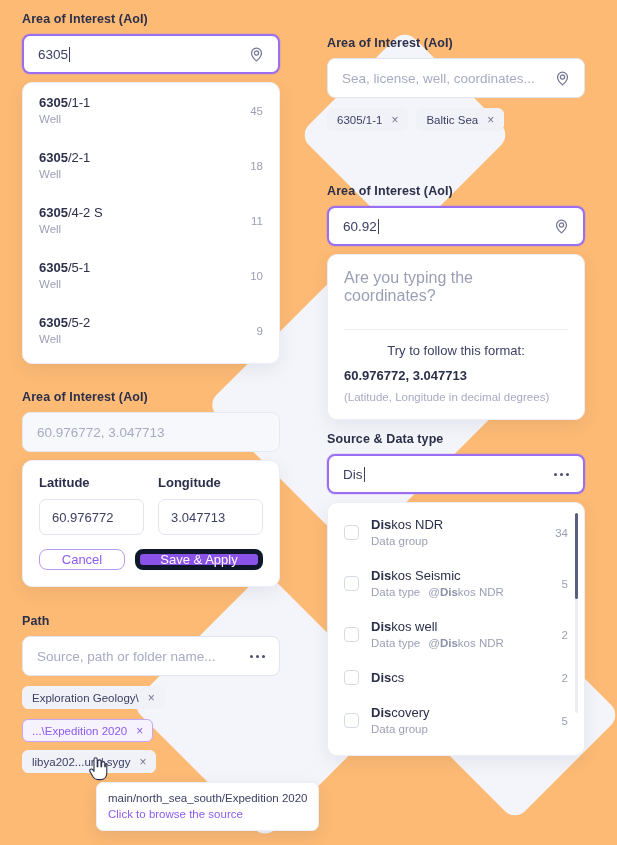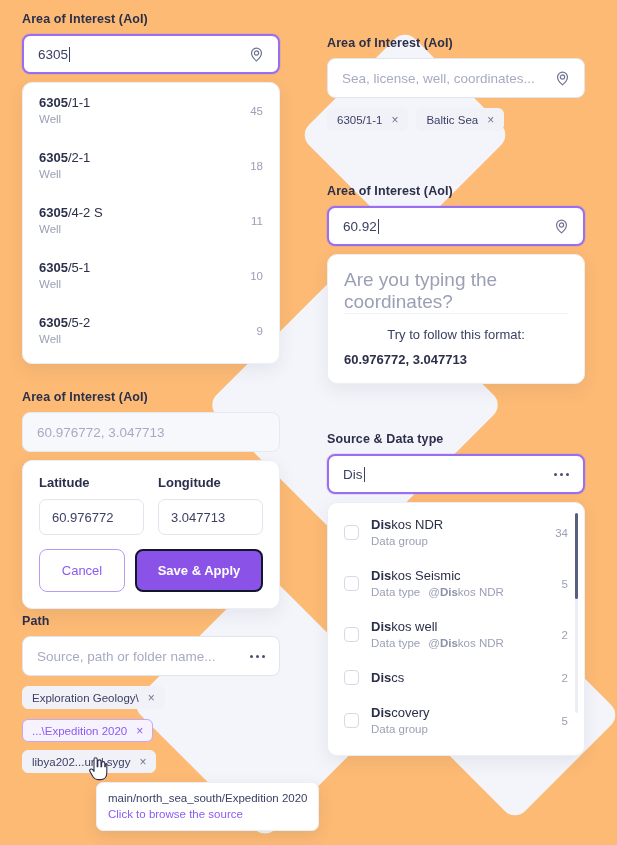--- a/index.html
+++ b/index.html
@@ -155,23 +155,23 @@
   
   .hint {
     margin-top: 8px;
     background: #ffffff;
     border: 1px solid #eceef5;
     border-radius: 10px;
     box-shadow: 0 6px 18px rgba(40,45,90,.08);
     padding: 14px 16px 16px;
   }
   .hint .q {
-    font-size: 19px;
+    font-size: 16px;
     color: #9b9fb4;
-    padding-bottom: 0;
+    padding-bottom: 24px;
     border-bottom: 1px solid #f0f1f7;
   }
   .hint .l1 { font-size: 13px; color: #3c4064; margin-top: 13px; text-align: center; }
   .hint .l2 { font-size: 13px; color: #2b2f4a; font-weight: bold; margin-top: 10px; }
   .hint .l3 { font-size: 11.5px; color: #a7abc2; margin-top: 8px; }
 
   
   .card {
     margin-top: 8px;
     background: #ffffff;
@@ -194,41 +194,40 @@
     border-radius: 7px;
     display: flex;
     align-items: center;
     padding: 0 12px;
     font-size: 13px;
     color: #3c4064;
     background: #fff;
   }
   .btnrow { display: flex; gap: 10px; margin-top: 14px; }
   .btn {
-    height: 43px;
+    height: 21px;
     border-radius: 8px;
     display: flex;
     align-items: center;
     justify-content: center;
     font-size: 13px;
     cursor: pointer;
     user-select: none;
   }
   .btn-cancel {
     flex: 0 0 86px;
     border: 1px solid #b99af3;
     background: #fff;
     color: #8b5cf0;
   }
   .btn-primary {
     flex: 1 1 auto;
     background: #8b52e8;
     color: #ffffff;
-    border: 2px solid #0f172a;
-    font-weight: bold;
+    border: 5px solid #0f172a;
   }
 
   
   .chips { display: flex; flex-wrap: wrap; gap: 8px; margin-top: 10px; }
   .chip {
     display: inline-flex;
     align-items: center;
     gap: 9px;
     height: 23px;
     padding: 0 9px;
@@ -437,20 +436,21 @@
             <path d="M12 21s7-5.5 7-11a7 7 0 1 0-14 0c0 5.5 7 11 7 11z"></path>
             <circle cx="12" cy="10" r="3"></circle>
           </svg>
         </span>
       </div>
 
       <div class="hint">
         <div class="q">Are you typing the coordinates?</div>
         <div class="l1">Try to follow this format:</div>
         <div class="l2">60.976772, 3.047713</div>
+        <div class="l3">(Latitude, Longitude in decimal degrees)</div>
       </div>
     </div>
 
     <div class="block" style="top:432px;">
       <div class="field-label">Source &amp; Data type</div>
 
       <div class="input focused">
         <span class="value">Dis</span>
           <span class="caret"></span>
         <span class="adorn">

